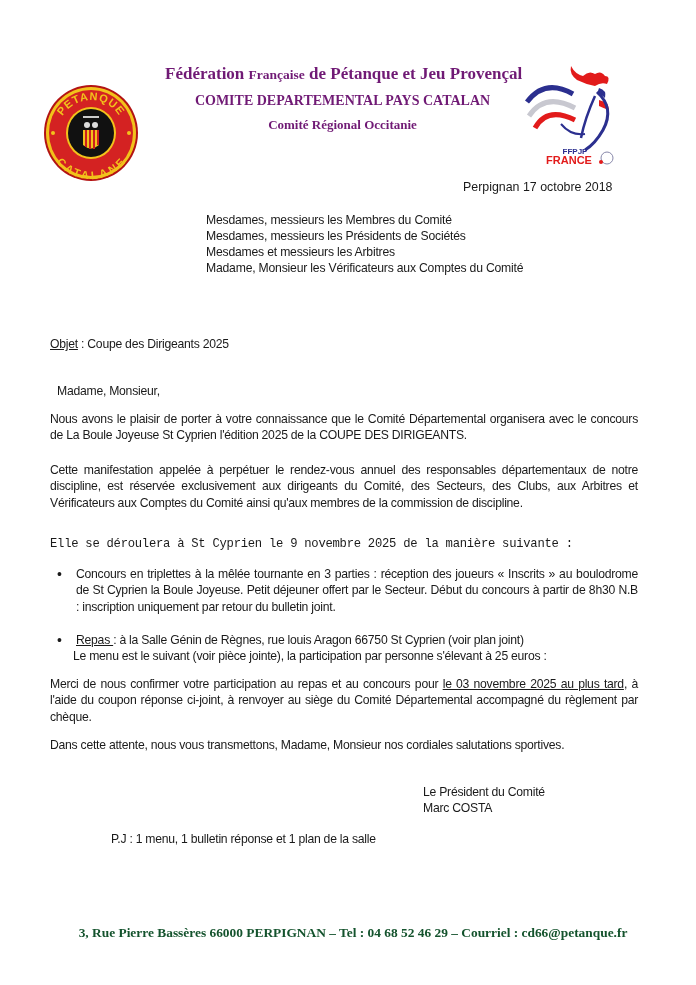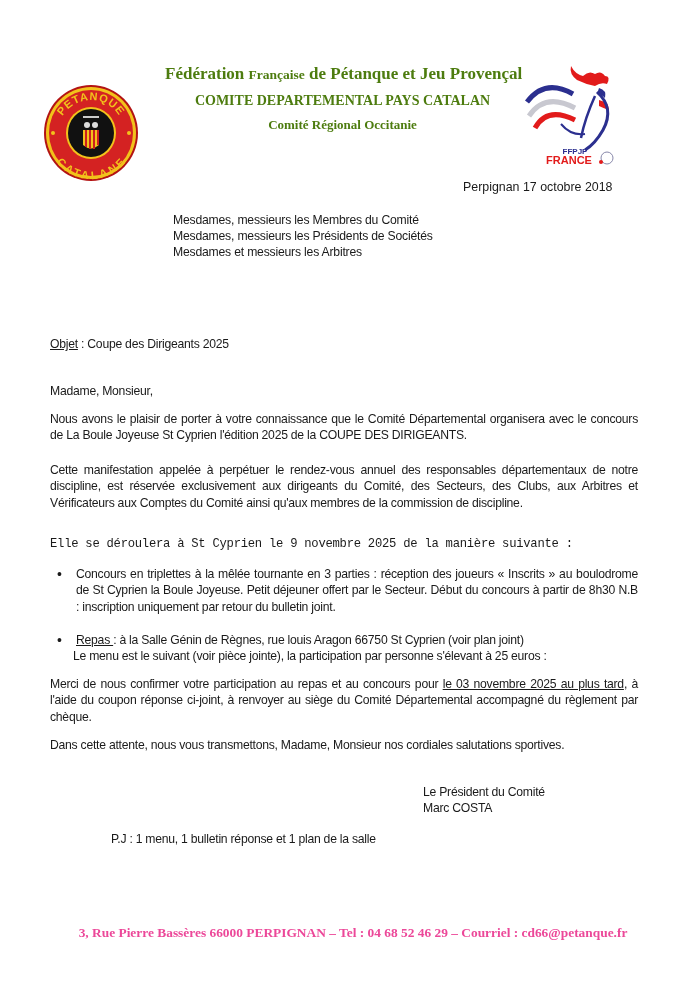--- a/index.html
+++ b/index.html
@@ -3,48 +3,48 @@
   <meta charset="utf-8">
   <style>
     html, body { margin: 0; padding: 0; background: #ffffff; }
     body {
       width: 696px; height: 985px; position: relative; overflow: hidden;
       font-family: "Liberation Sans Narrow", "Liberation Sans", sans-serif;
       color: #1a1a1a;
     }
     .abs { position: absolute; }
     .serif { font-family: "Liberation Serif", serif; }
-    .hdr { color: #4d7c0f; font-weight: bold; text-align: center; white-space: nowrap; }
+    .hdr { color: #701a75; font-weight: bold; text-align: center; white-space: nowrap; }
     .body-text { font-size: 12.2px; letter-spacing: -0.25px; line-height: 16.4px; }
     .just { text-align: justify; }
     .u { text-decoration: underline; }
     #logo-left { left: 42px; top: 83px; width: 98px; height: 100px; }
     #logo-right { left: 515px; top: 58px; width: 110px; height: 110px; }
     #fed-title { left: 165px; top: 64px; width: 355px; font-size: 17px; }
     #fed-title .small { font-size: 13.5px; }
     #cd-title { left: 165px; top: 93px; width: 355px; font-size: 14px; }
     #cr-title { left: 165px; top: 117px; width: 355px; font-size: 13px; }
     #date { left: 463px; top: 180px; font-size: 12.4px; white-space: nowrap; }
     #recipients { left: 173px; top: 212px; font-size: 12.2px; line-height: 16.1px; letter-spacing: -0.2px; }
-    #recipients div { white-space: nowrap; }
+    #recipients div { white-space: nowrap; margin-left: 33px; }
     #objet { left: 50px; top: 336px; white-space: nowrap; }
-    #salutation { left: 50px; top: 383px; white-space: nowrap; }
+    #salutation { left: 57px; top: 383px; white-space: nowrap; }
     #p1 { left: 50px; top: 411px; width: 588px; }
     #p2 { left: 50px; top: 462px; width: 588px; }
     #p3 { left: 50px; top: 536px; white-space: nowrap; font-family: Liberation Mono, monospace; }
     #bullet1 { left: 50px; top: 566px; width: 588px; }
     #bullet2 { left: 50px; top: 632px; width: 588px; }
     .bullet-row { position: relative; padding-left: 26px; }
     .bullet-dot { position: absolute; left: 7px; top: 0; font-size: 14px; line-height: 16px; }
     #menu-line { left: 73px; top: 648px; white-space: nowrap; }
     #p4 { left: 50px; top: 676px; width: 588px; }
     #p5 { left: 50px; top: 737px; white-space: nowrap; }
     #sign { left: 423px; top: 784px; white-space: nowrap; }
     #pj { left: 111px; top: 831px; white-space: nowrap; }
-    #footer { left: 58px; top: 925px; width: 590px; font-size: 13.4px; color: #ec4899; font-weight: bold; white-space: nowrap; text-align: center; }
+    #footer { left: 58px; top: 925px; width: 590px; font-size: 13.4px; color: #14532d; font-weight: bold; white-space: nowrap; text-align: center; }
   </style>
 </head>
 <body>
 
 <div id="logo-left" class="abs">
   <svg width="98" height="100" viewBox="0 0 98 100">
     <defs>
       <path id="arcTop" d="M 16 50 A 33 33 0 0 1 82 50"></path>
       <path id="arcBot" d="M 13 52 A 36 36 0 0 0 85 52"></path>
     </defs>
@@ -97,20 +97,21 @@
     <circle cx="86" cy="104" r="2" fill="#e21b1b"></circle>
   </svg>
 </div>
 
 <div id="date" class="abs">Perpignan 17 octobre 2018</div>
 
 <div id="recipients" class="abs">
   <div>Mesdames, messieurs les Membres du Comité</div>
   <div>Mesdames, messieurs les Présidents de Sociétés</div>
   <div>Mesdames et messieurs les Arbitres</div>
+  <div>Madame, Monsieur les Vérificateurs aux Comptes du Comité</div>
 </div>
 
 <div id="objet" class="abs body-text">
   <span class="u">Objet</span><span> : Coupe des Dirigeants 2025</span>
 </div>
 
 <div id="salutation" class="abs body-text">Madame, Monsieur,</div>
 
 <div id="p1" class="abs body-text just">Nous avons le plaisir de porter à votre connaissance que le Comité Départemental organisera avec le concours de La Boule Joyeuse St Cyprien l'édition 2025 de la COUPE DES DIRIGEANTS.</div>
 <div id="p2" class="abs body-text just">Cette manifestation appelée à perpétuer le rendez-vous annuel des responsables départementaux de notre discipline, est réservée exclusivement aux dirigeants du Comité, des Secteurs, des Clubs, aux Arbitres et Vérificateurs aux Comptes du Comité ainsi qu'aux membres de la commission de discipline.</div>

